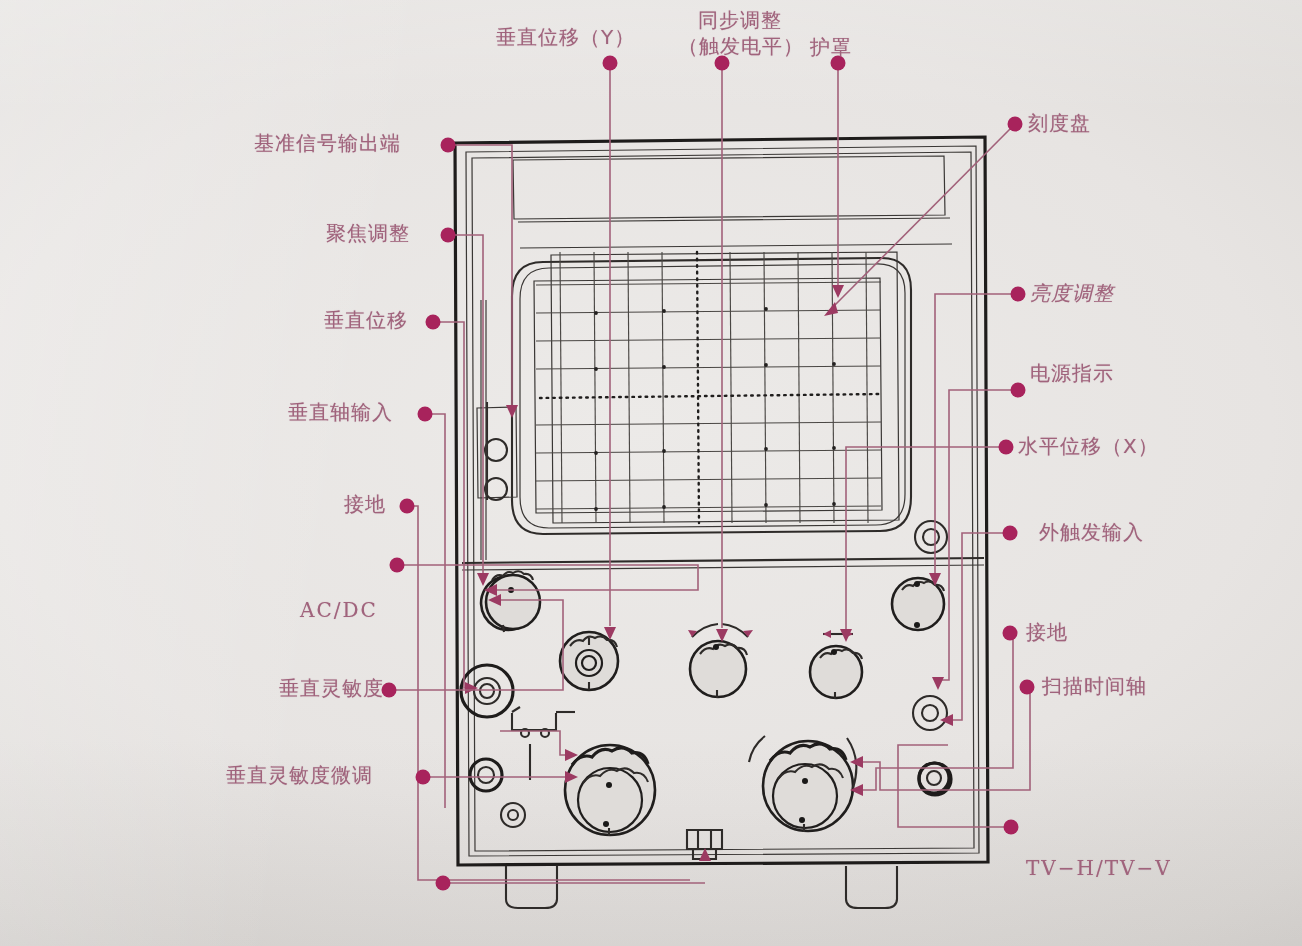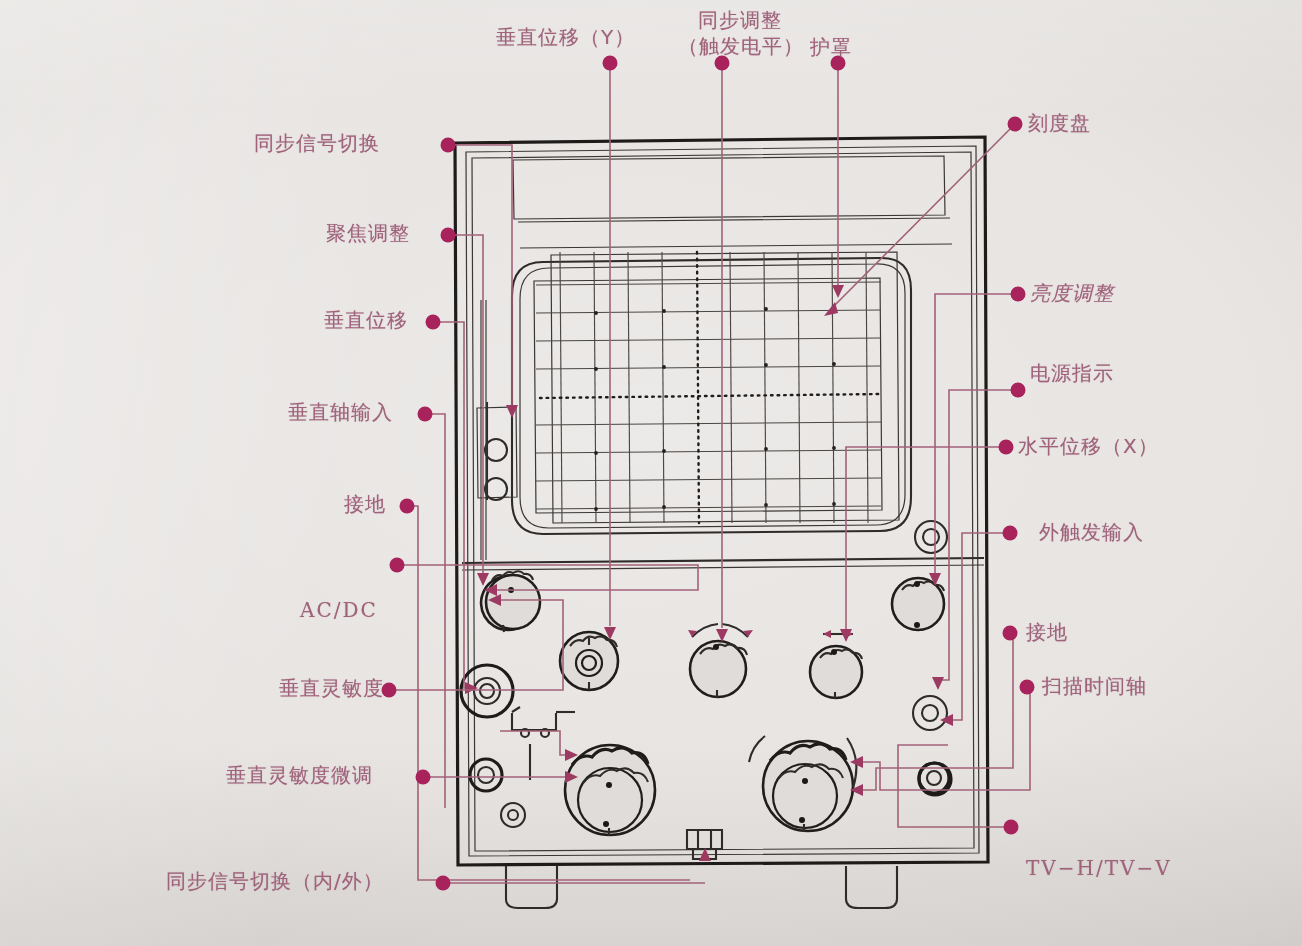--- a/index.html
+++ b/index.html
@@ -336,29 +336,28 @@
   <path class="ldr" d="M1008,827 L898,827 L898,745 L948,745"></path>
   <circle class="ldr-dot" cx="1011" cy="827" r="7.5"></circle>
 
 </svg>
 
 <div class="lbl c" style="left:496px;top:26px;">垂直位移（Y）</div>
 <div class="lbl c two" style="left:698px;top:10px;">同步调整</div>
 <div class="lbl c two" style="left:678px;top:36px;">（触发电平）</div>
 <div class="lbl c" style="left:810px;top:36px;">护罩</div>
 
-<div class="lbl" style="left:254px;top:132px;">同步信号切换</div>
+<div class="lbl" style="left:254px;top:132px;">基准信号输出端</div>
 <div class="lbl" style="left:326px;top:222px;">聚焦调整</div>
 <div class="lbl" style="left:324px;top:309px;">垂直位移</div>
 <div class="lbl" style="left:288px;top:401px;">垂直轴输入</div>
 <div class="lbl" style="left:344px;top:493px;">接地</div>
 <div class="lbl lat" style="left:300px;top:551px;margin-top:48px;">AC/DC</div>
 <div class="lbl" style="left:252px;top:677px;margin-left:27px;">垂直灵敏度</div>
 <div class="lbl" style="left:226px;top:764px;">垂直灵敏度微调</div>
-<div class="lbl" style="left:166px;top:870px;">同步信号切换（内/外）</div>
 
 <div class="lbl" style="left:1028px;top:112px;">刻度盘</div>
 <div class="lbl" style="left:1030px;top:282px;font-style:italic;">亮度调整</div>
 <div class="lbl" style="left:1030px;top:362px;">电源指示</div>
 <div class="lbl" style="left:1018px;top:435px;">水平位移（X）</div>
 <div class="lbl" style="left:1022px;top:521px;margin-left:17px;">外触发输入</div>
 <div class="lbl" style="left:1026px;top:621px;">接地</div>
 <div class="lbl" style="left:1042px;top:675px;">扫描时间轴</div>
 <div class="lbl lat" style="left:1026px;top:857px;">TV−H/TV−V</div>
 

